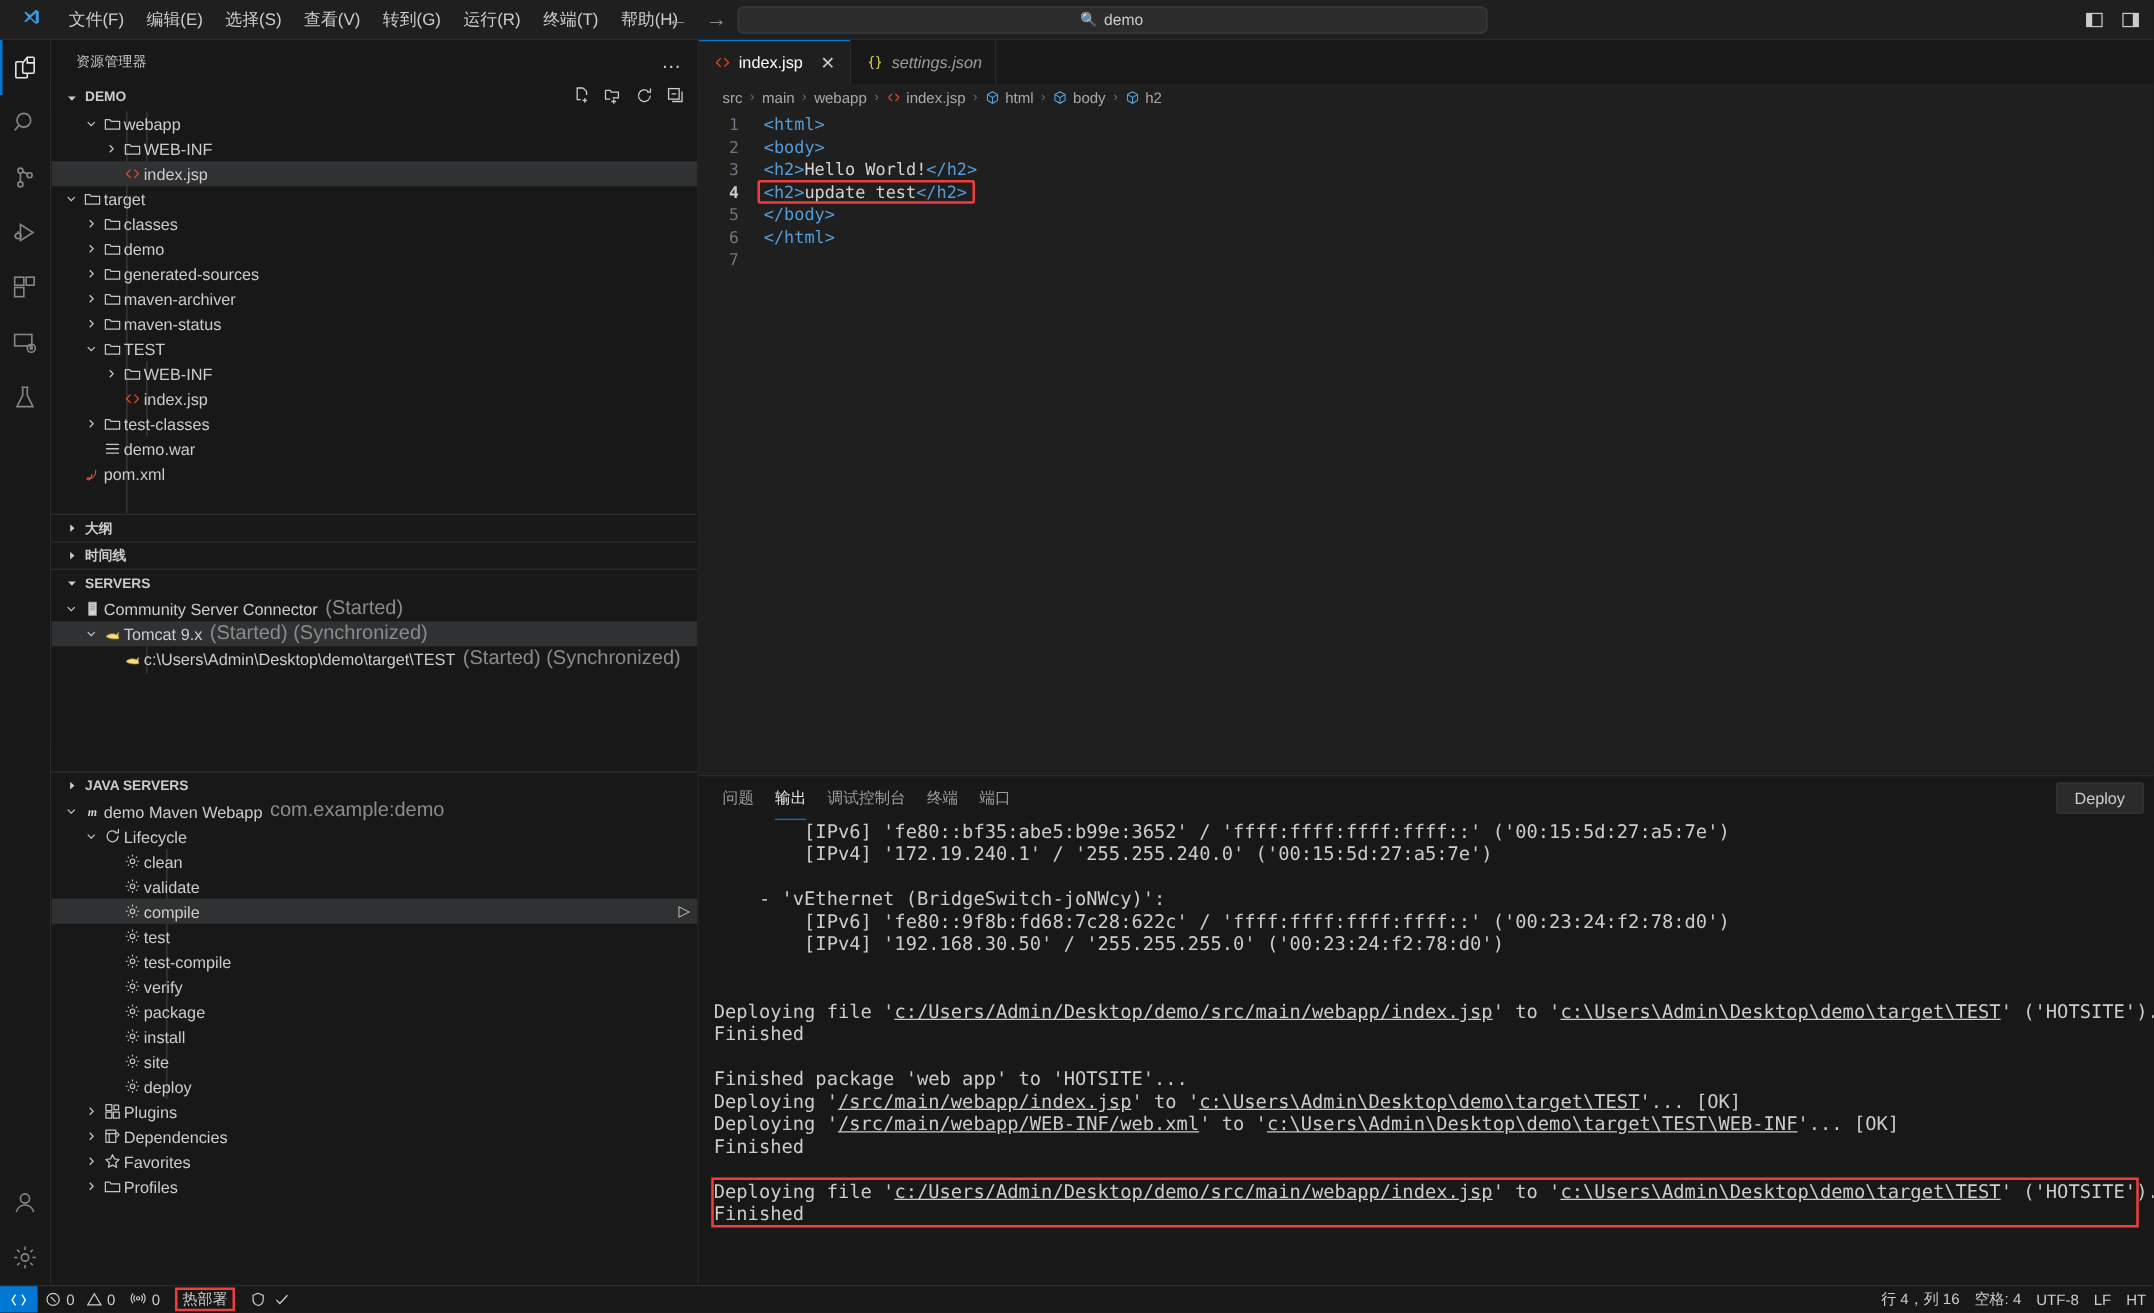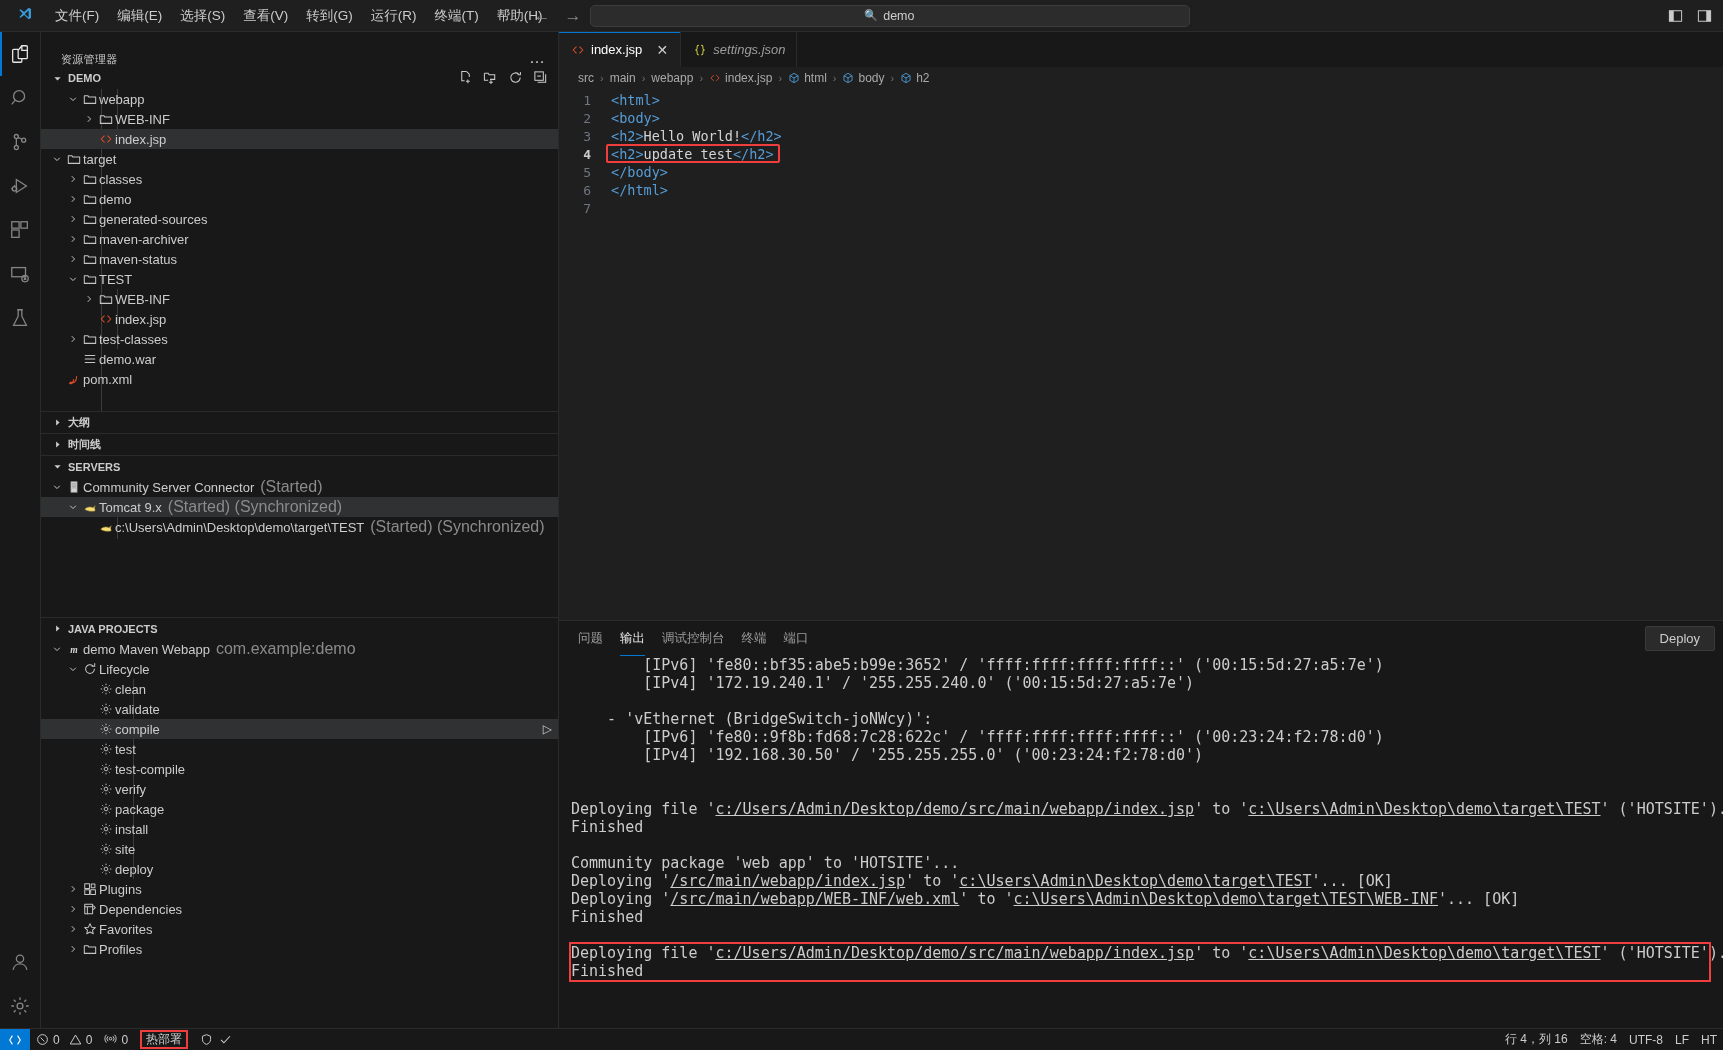--- a/index.html
+++ b/index.html
@@ -57,21 +57,21 @@
   }
   .act-icon svg { width: 22px; height: 22px; }
   .act-spacer { flex: 1; }
 
   
   .sidebar {
     width: 518px; background: #181818; flex: none; display: flex; flex-direction: column;
     border-right: 1px solid #2b2b2b; overflow: hidden;
   }
   .sb-title {
-    height: 35px; display: flex; align-items: flex-end; justify-content: space-between;
+    height: 35px; display: flex; align-items: center; justify-content: space-between;
     padding: 0 12px 0 20px; font-size: 11px; color: #cccccc; letter-spacing: .3px;
     flex: none;
   }
   .sb-title .dots { font-size: 16px; color: #cccccc; letter-spacing: 1px; }
 
   .section-header {
     height: 22px; display: flex; align-items: center; gap: 3px;
     font-size: 11px; font-weight: bold; color: #cccccc; padding-left: 8px;
     background: #181818; border-top: 1px solid #2b2b2b; flex: none; position: relative;
   }
@@ -576,21 +576,21 @@
           </div>
         </div>
       <div class="spacer-blank" style="height:18px"></div>
 
       <div class="section-header">
         <span class="chev">
             <svg viewBox="0 0 16 16" fill="currentColor">
               <path d="M6 3.5l5 4.5-5 4.5z"></path>
             </svg>
           </span>
-        <span>JAVA PROJECTS</span>
+        <span>JAVA SERVERS</span>
       </div>
 
       <div class="tree maven-tree" id="maven-tree">
           <div class="guide" style="left:92px;top:40px;height:200px"></div>
           <div class="row" style="padding-left:8px">
             <span class="twisty">
               <svg viewBox="0 0 16 16" fill="none" stroke="#cccccc" stroke-width="1.5">
                 <path d="M3.5 6L8 10.5 12.5 6"></path>
               </svg>
             </span>
@@ -886,21 +886,21 @@
             <div class="oline">        [IPv4] '172.19.240.1' / '255.255.240.0' ('00:15:5d:27:a5:7e')</div>
             <div class="oline"></div>
             <div class="oline">    - 'vEthernet (BridgeSwitch-joNWcy)':</div>
             <div class="oline">        [IPv6] 'fe80::9f8b:fd68:7c28:622c' / 'ffff:ffff:ffff:ffff::' ('00:23:24:f2:78:d0')</div>
             <div class="oline">        [IPv4] '192.168.30.50' / '255.255.255.0' ('00:23:24:f2:78:d0')</div>
             <div class="oline"></div>
             <div class="oline"></div>
             <div class="oline">Deploying file '<span class="olink">c:/Users/Admin/Desktop/demo/src/main/webapp/index.jsp</span>' to '<span class="olink">c:\Users\Admin\Desktop\demo\target\TEST</span>' ('HOTSITE')... [OK]</div>
             <div class="oline">Finished</div>
             <div class="oline"></div>
-            <div class="oline">Community package 'web app' to 'HOTSITE'...</div>
+            <div class="oline">Finished package 'web app' to 'HOTSITE'...</div>
             <div class="oline">Deploying '<span class="olink">/src/main/webapp/index.jsp</span>' to '<span class="olink">c:\Users\Admin\Desktop\demo\target\TEST</span>'... [OK]</div>
             <div class="oline">Deploying '<span class="olink">/src/main/webapp/WEB-INF/web.xml</span>' to '<span class="olink">c:\Users\Admin\Desktop\demo\target\TEST\WEB-INF</span>'... [OK]</div>
             <div class="oline">Finished</div>
             <div class="oline"></div>
             <div class="oline">Deploying file '<span class="olink">c:/Users/Admin/Desktop/demo/src/main/webapp/index.jsp</span>' to '<span class="olink">c:\Users\Admin\Desktop\demo\target\TEST</span>' ('HOTSITE')... [OK]</div>
             <div class="oline">Finished</div>
             <div class="out-hl" style="top:286px;height:40px"></div>
           </div>
       </div>
     </div>

